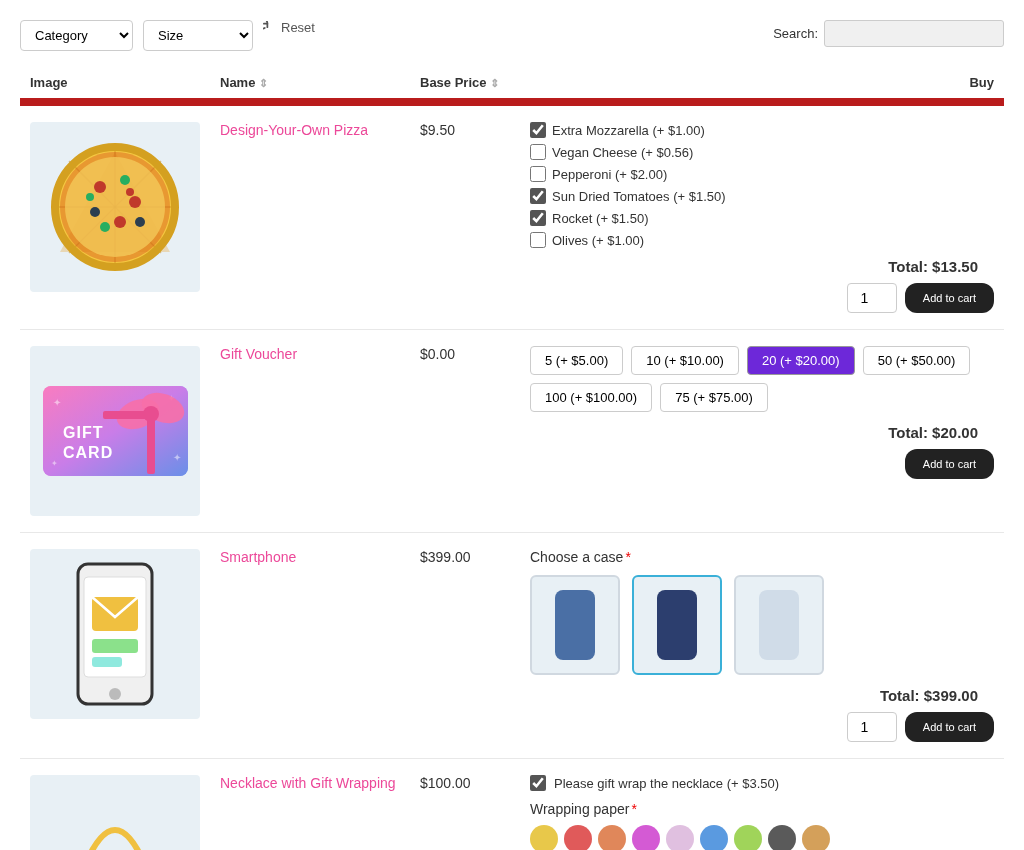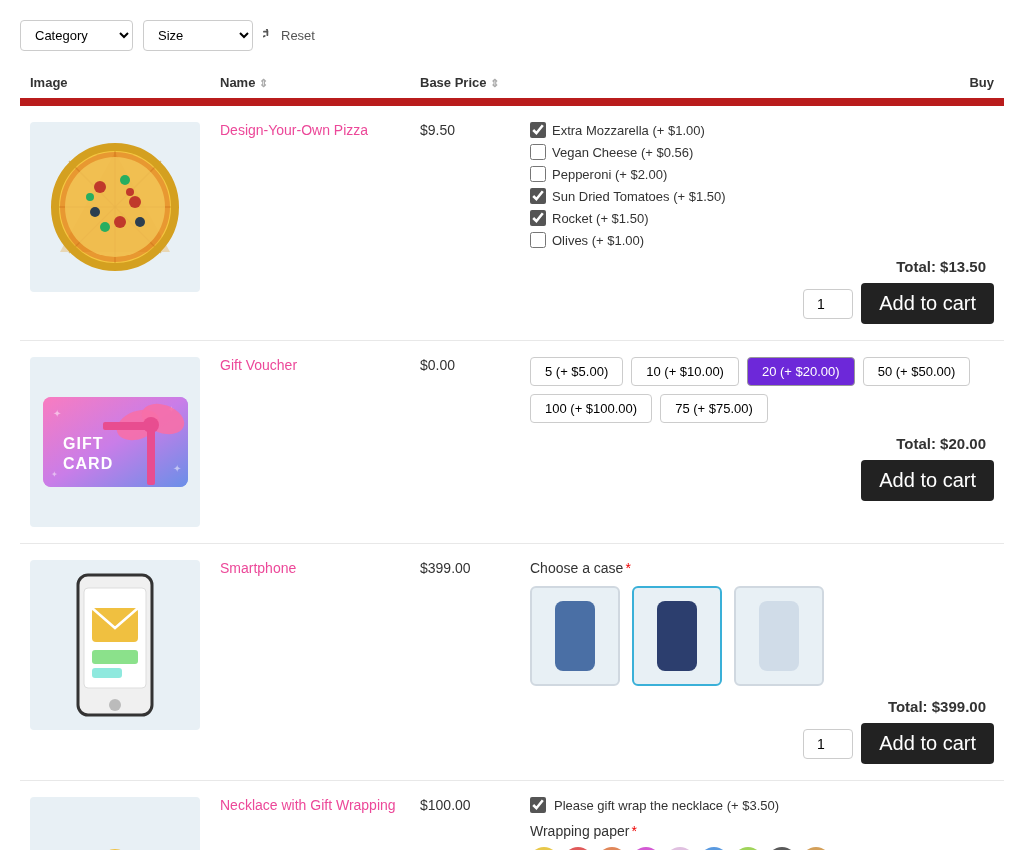--- a/index.html
+++ b/index.html
@@ -1,18 +1,18 @@
 <!DOCTYPE html>
 <html><head>
   <meta charset="utf-8">
   <style>
     * { box-sizing: border-box; margin: 0; padding: 0; }
     body { font-family: -apple-system, BlinkMacSystemFont, 'Segoe UI', sans-serif; font-size: 14px; background: #fff; color: #333; }
     .page { max-width: 1024px; margin: 0 auto; padding: 20px 20px 0; }
-    .toolbar { display: flex; align-items: center; gap: 10px; margin-bottom: 16px; }
+    .toolbar { display: flex; align-items: flex-start; gap: 10px; margin-bottom: 16px; }
     .toolbar select { padding: 6px 28px 6px 10px; border: 1px solid #ccc; border-radius: 4px; background: #fff; font-size: 13px; appearance: auto; min-width: 110px; }
     .reset-btn { background: none; border: none; cursor: pointer; color: #555; font-size: 13px; display: flex; align-items: center; gap: 4px; }
     .reset-btn svg { width: 14px; height: 14px; }
     .search-area { margin-left: auto; display: flex; align-items: center; gap: 6px; }
     .search-area label { font-size: 13px; color: #333; }
     .search-area input { border: 1px solid #ccc; padding: 5px 10px; border-radius: 3px; font-size: 13px; width: 180px; background: #f5f5f5; }
     table { width: 100%; border-collapse: collapse; }
     thead tr { border-bottom: 8px solid #b91c1c; }
     thead th { text-align: left; padding: 8px 10px; font-weight: 600; font-size: 13px; color: #333; }
     tbody tr { border-bottom: 1px solid #e8e8e8; }
@@ -21,24 +21,24 @@
     .product-link { color: #ec4899; text-decoration: none; font-size: 14px; }
     
     .pizza-svg { width: 130px; height: 130px; }
     
     .gift-card-wrap { width: 145px; height: 90px; background: linear-gradient(135deg, #f97cc0 0%, #c97de8 50%, #6a8fe8 100%); border-radius: 8px; display: flex; align-items: center; justify-content: center; position: relative; overflow: hidden; }
     
     .addons-grid { display: grid; grid-template-columns: 1fr; gap: 6px 20px; margin-bottom: 10px; }
     .addon-item { display: flex; align-items: center; gap: 6px; font-size: 13px; }
     .addon-item input[type=checkbox] { width: 16px; height: 16px; accent-color: #555; }
     .addon-label { font-size: 13px; }
-    .total-row { text-align: right; font-weight: 700; font-size: 15px; margin: 10px 8px 8px; }
+    .total-row { text-align: right; font-weight: 700; font-size: 15px; margin: 10px 16px 8px; }
     .qty-add-row { display: flex; align-items: center; justify-content: flex-end; gap: 8px; }
     .qty-input { width: 50px; padding: 6px 8px; border: 1px solid #ccc; border-radius: 4px; text-align: center; font-size: 14px; }
-    .add-to-cart-btn { background: #222; color: #fff; border: none; padding: 9px 18px; border-radius: 4px; font-size: 20px; cursor: pointer; font-weight: 500; }
+    .add-to-cart-btn { background: #222; color: #fff; border: none; padding: 9px 18px; border-radius: 12px; font-size: 11px; cursor: pointer; font-weight: 500; }
     
     .voucher-options { display: flex; flex-wrap: wrap; gap: 8px; margin-bottom: 12px; }
     .voucher-btn { border: 1px solid #ccc; background: #fff; padding: 6px 14px; border-radius: 4px; font-size: 13px; cursor: pointer; }
     .voucher-btn.selected { background: #6d28d9; color: #fff; border-color: #999; }
     
     .case-label { font-size: 14px; margin-bottom: 10px; }
     .case-label .required { color: #e00; }
     .case-options { display: flex; gap: 12px; margin-bottom: 12px; }
     .case-option { width: 90px; height: 100px; border: 2px solid #d0d8e0; border-radius: 6px; background: #e8f0f5; display: flex; align-items: center; justify-content: center; cursor: pointer; }
     .case-option.selected { border-color: #3ab0d8; border-width: 2px; }
@@ -66,20 +66,24 @@
     <select>
       <option>Size</option>
     </select>
     <button class="reset-btn">
       <svg viewBox="0 0 16 16" fill="none" stroke="currentColor" stroke-width="2">
         <path d="M2 8 A6 6 0 1 1 5 3" stroke-linecap="round"></path>
         <polyline points="1,3 5,3 5,7" stroke-linecap="round" stroke-linejoin="round"></polyline>
       </svg>
       <span>Reset</span>
     </button>
+    <div class="search-area">
+      <label>Search:</label>
+      <input type="text" style="background: rgb(240, 240, 240); border: 1px solid rgb(204, 204, 204);" placeholder="">
+    </div>
   </div>
 
   <table>
     <thead>
       <tr>
         <th style="width:190px"><span>Image</span></th>
         <th class="th-sort" style="width:200px"><span>Name</span> <span style="color:#aaa;font-size:11px">⇕</span></th>
         <th class="th-sort" style="width:110px"><span>Base Price</span> <span style="color:#aaa;font-size:11px">⇕</span></th>
         <th style="text-align:right"><span>Buy</span></th>
       </tr>

